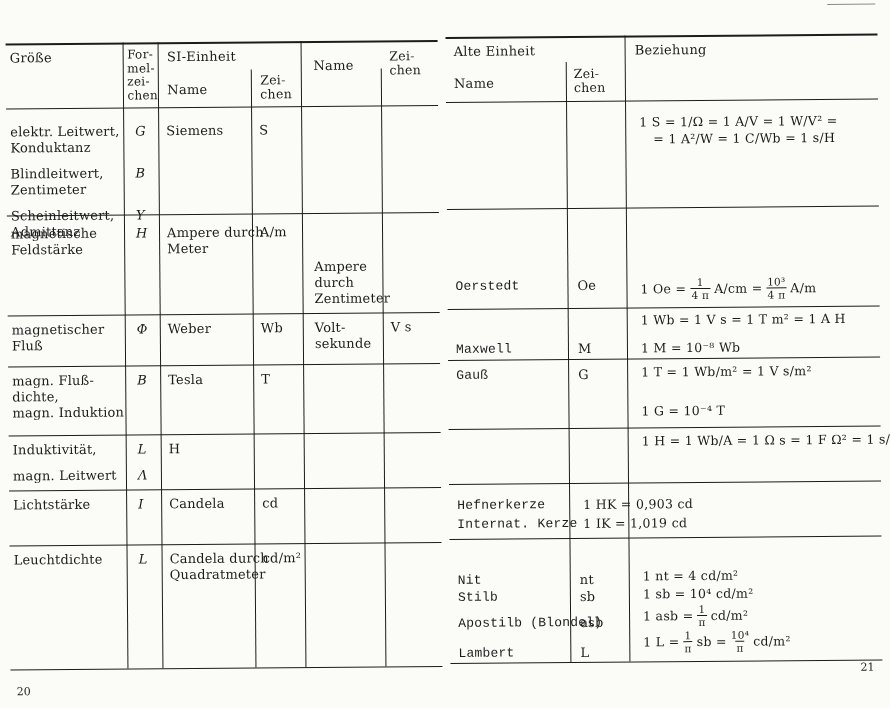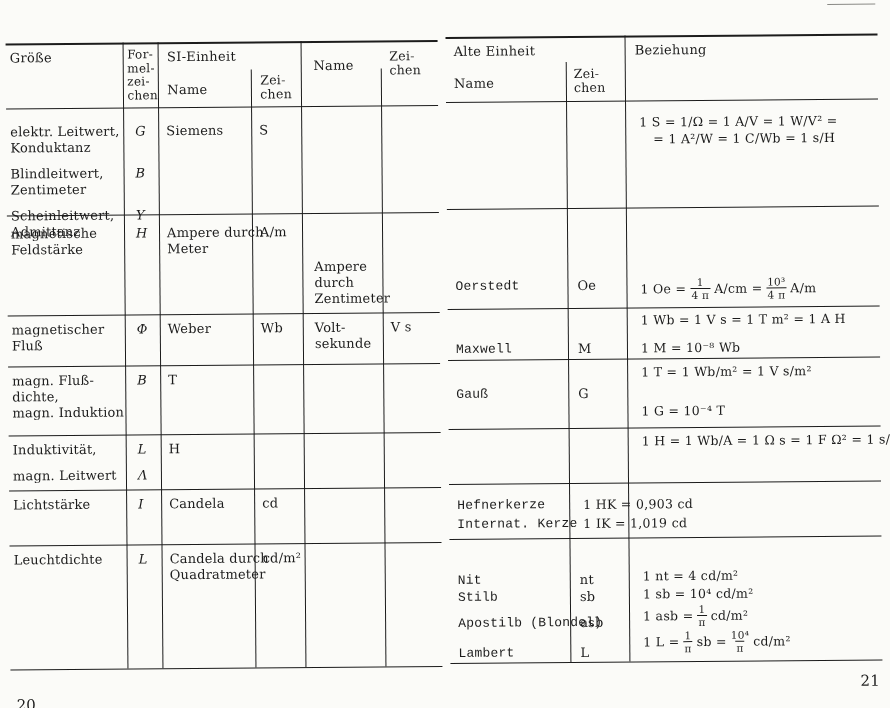--- a/index.html
+++ b/index.html
@@ -57,31 +57,31 @@
   
   .r0 > .cell{padding-top:16px;}
   .r0 .bez{padding-top:13px;}
   .r1 > .cell{padding-top:11px;}
   .r1 .wgname{padding-top:46px;}
   .r1 .wgzeich{padding-top:40px;}
   .r1 .aname,.r1 .azeich{justify-content:flex-end;padding-bottom:14px;}
   .r1 .bez{justify-content:flex-end;padding-bottom:6px;}
   .r2 .aname,.r2 .azeich{justify-content:flex-end;padding-bottom:2px;}
   .r2 .bez{justify-content:space-between;padding-top:4px;padding-bottom:2px;}
-  .r3 .aname,.r3 .azeich{justify-content:center;padding-bottom:8px;}
+  .r3 .aname,.r3 .azeich{justify-content:flex-start;padding-bottom:8px;}
   .r3 .bez{justify-content:space-between;padding-top:5px;padding-bottom:8px;}
   .r4 .bez{padding-top:5px;}
   .r5 .aname,.r5 .azeich,.r5 .bez{padding-top:12px;}
   .r5 .aline,.r5 .bline{line-height:19px;}
   .r6 .aname,.r6 .azeich{padding-top:33px;}
   .r6 .bez{padding-top:30px;}
   .r6 .aname .aline:nth-child(2),.r6 .azeich .aline:nth-child(2){margin-bottom:9px;}
   .r6 .aname .aline:nth-child(3),.r6 .azeich .aline:nth-child(3){margin-bottom:13px;}
   .r6 .bline{margin-bottom:1px;}
-  .pageno{position:absolute;font-size:15px;margin-top:11px;}
+  .pageno{position:absolute;font-size:11px;}
   #pageno-left{left:14px;top:682px;}
   #pageno-right{left:858px;top:664px;}
   .artifact{position:absolute;top:7px;left:830px;width:48px;height:1.2px;background:#8a8a86;}
 </style>
 </head>
 <body>
 
 <div class="scan">
   <div class="artifact"></div>
 
@@ -188,20 +188,23 @@
           </div>
         </div>
         <div class="trow r3" style="height: 69px;">
           <div class="cell qgrid">
             <div class="qname">
               <div class="qline">magn. Fluß-</div>
               <div class="qline">dichte,</div>
               <div class="qline">magn. Induktion</div>
             </div>
             <div class="qsym">B</div>
+          </div>
+          <div class="cell siname">
+            <div class="siline">Tesla</div>
           </div>
           <div class="cell sizeich">
             <div class="siline">T</div>
           </div>
           <div class="cell wgname"></div>
           <div class="cell wgzeich"></div>
         </div>
         <div class="trow r4" style="height: 55px;">
           <div class="cell qgrid">
             <div class="qname">

